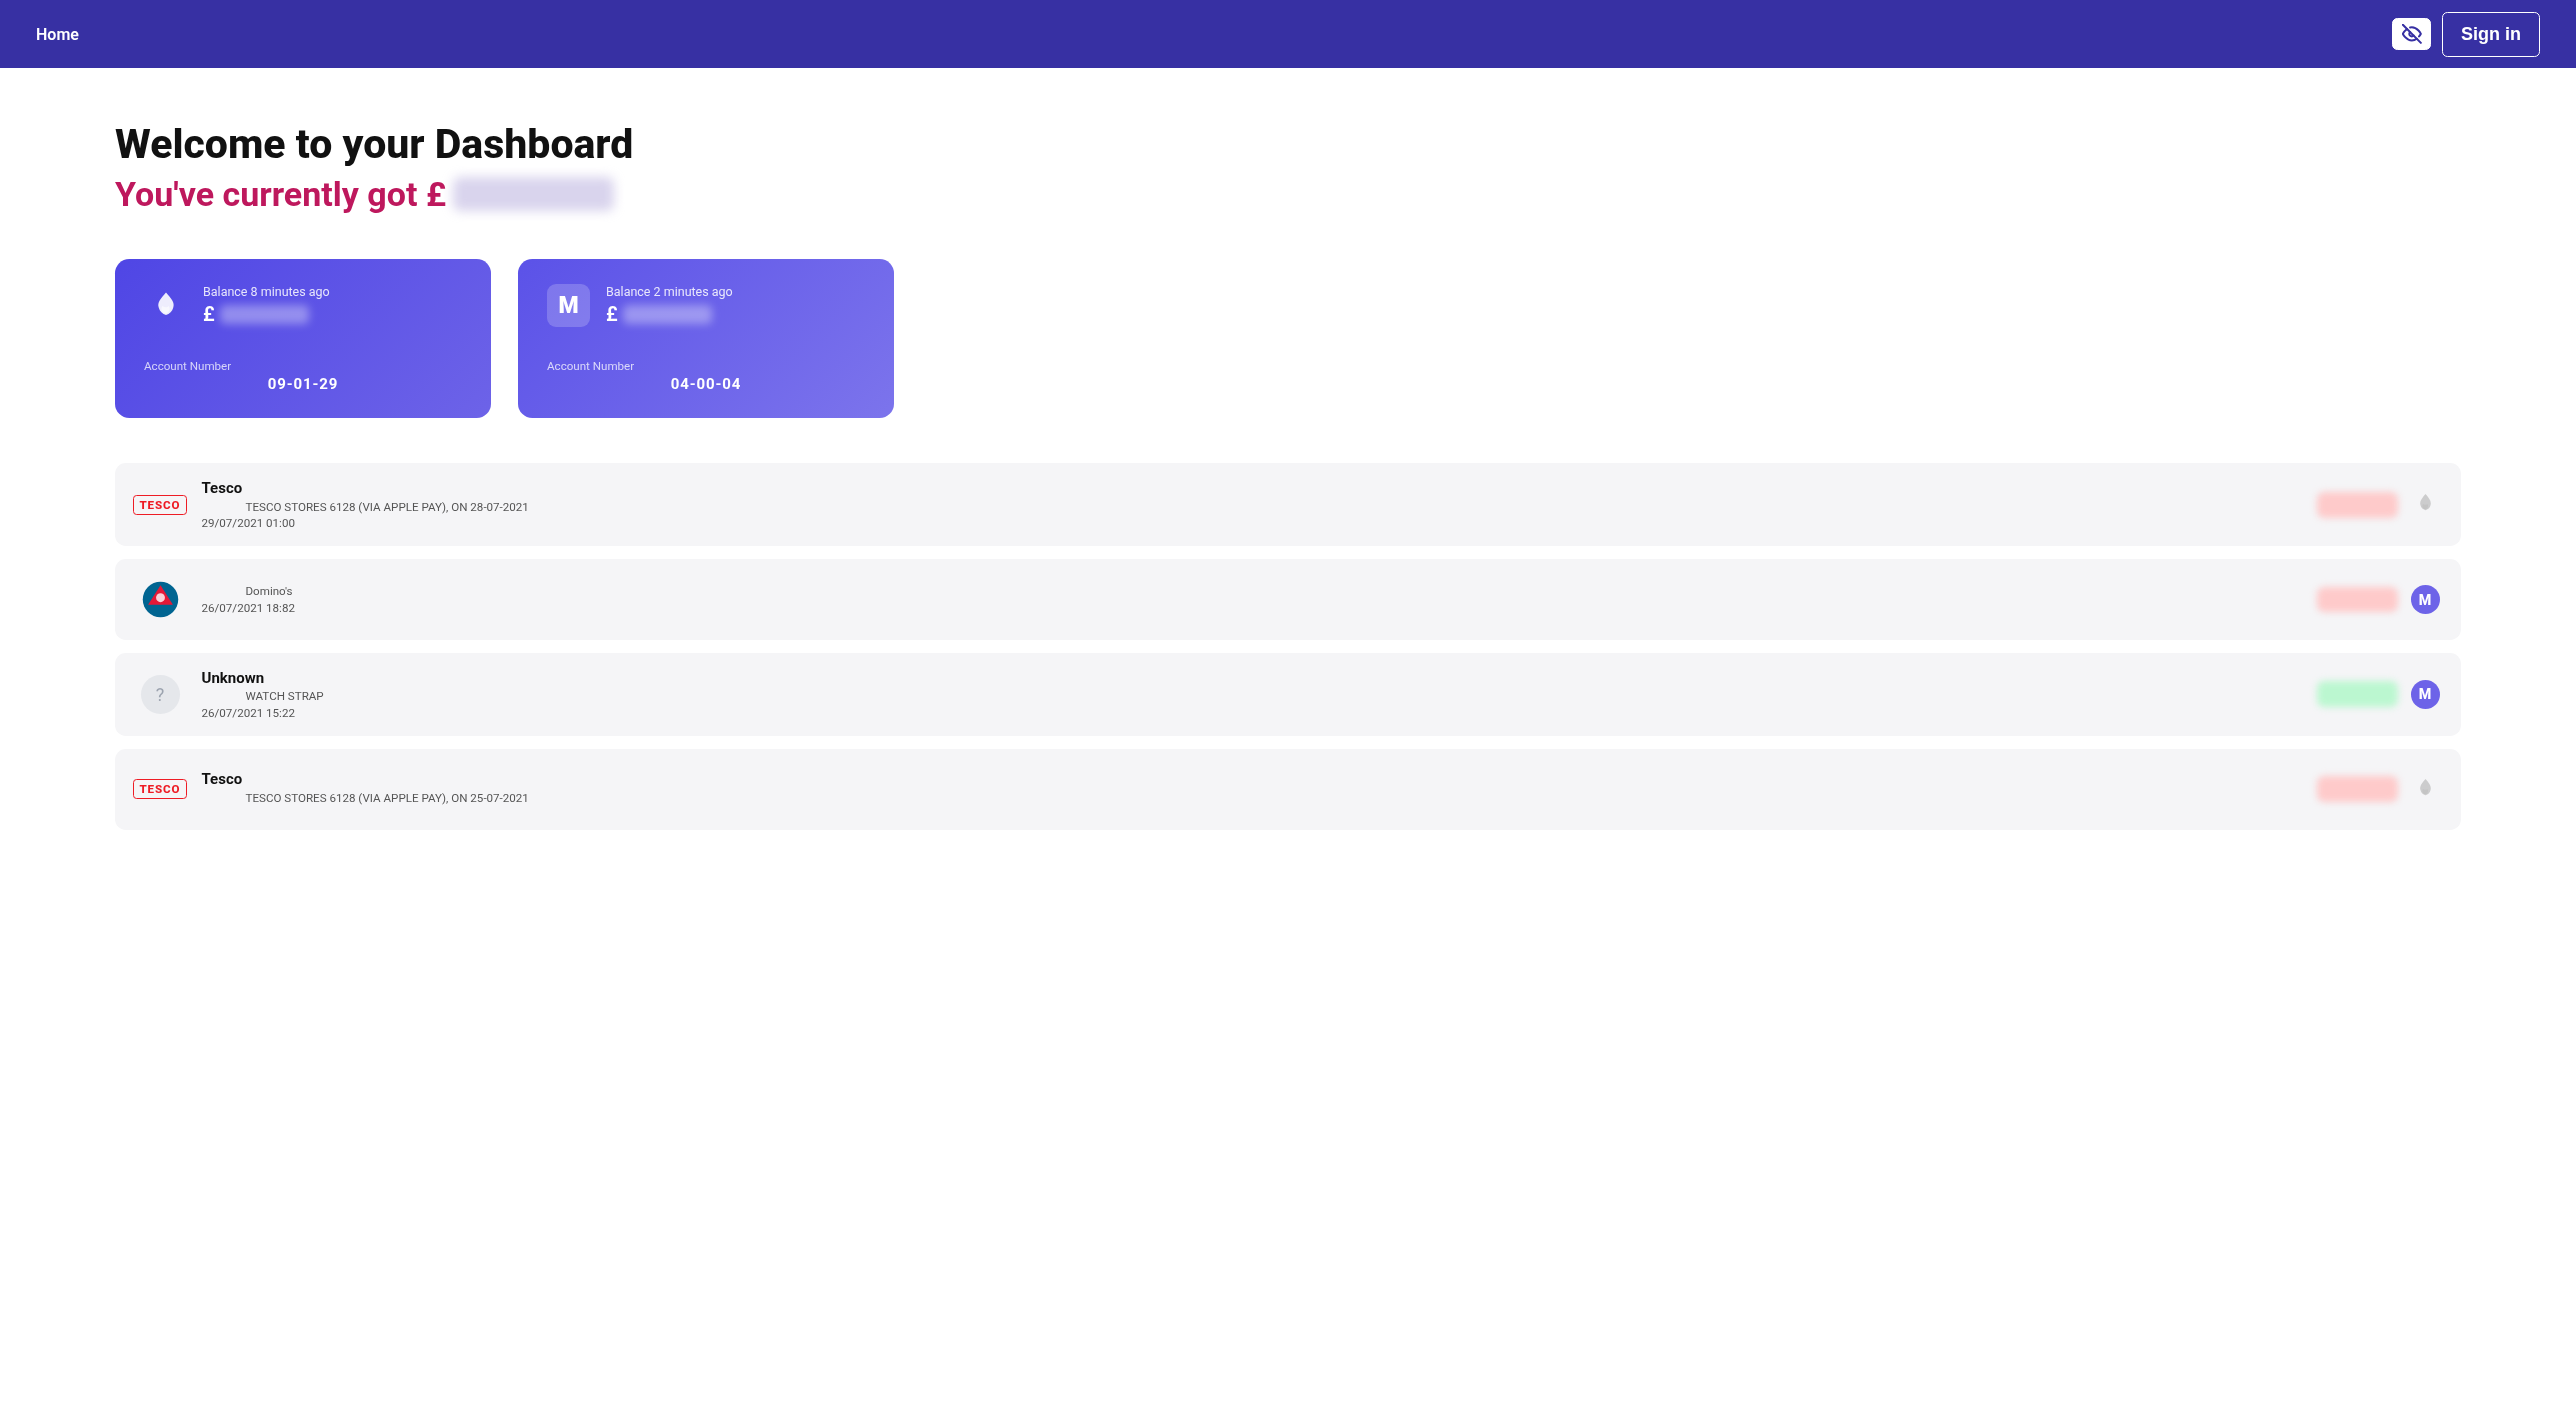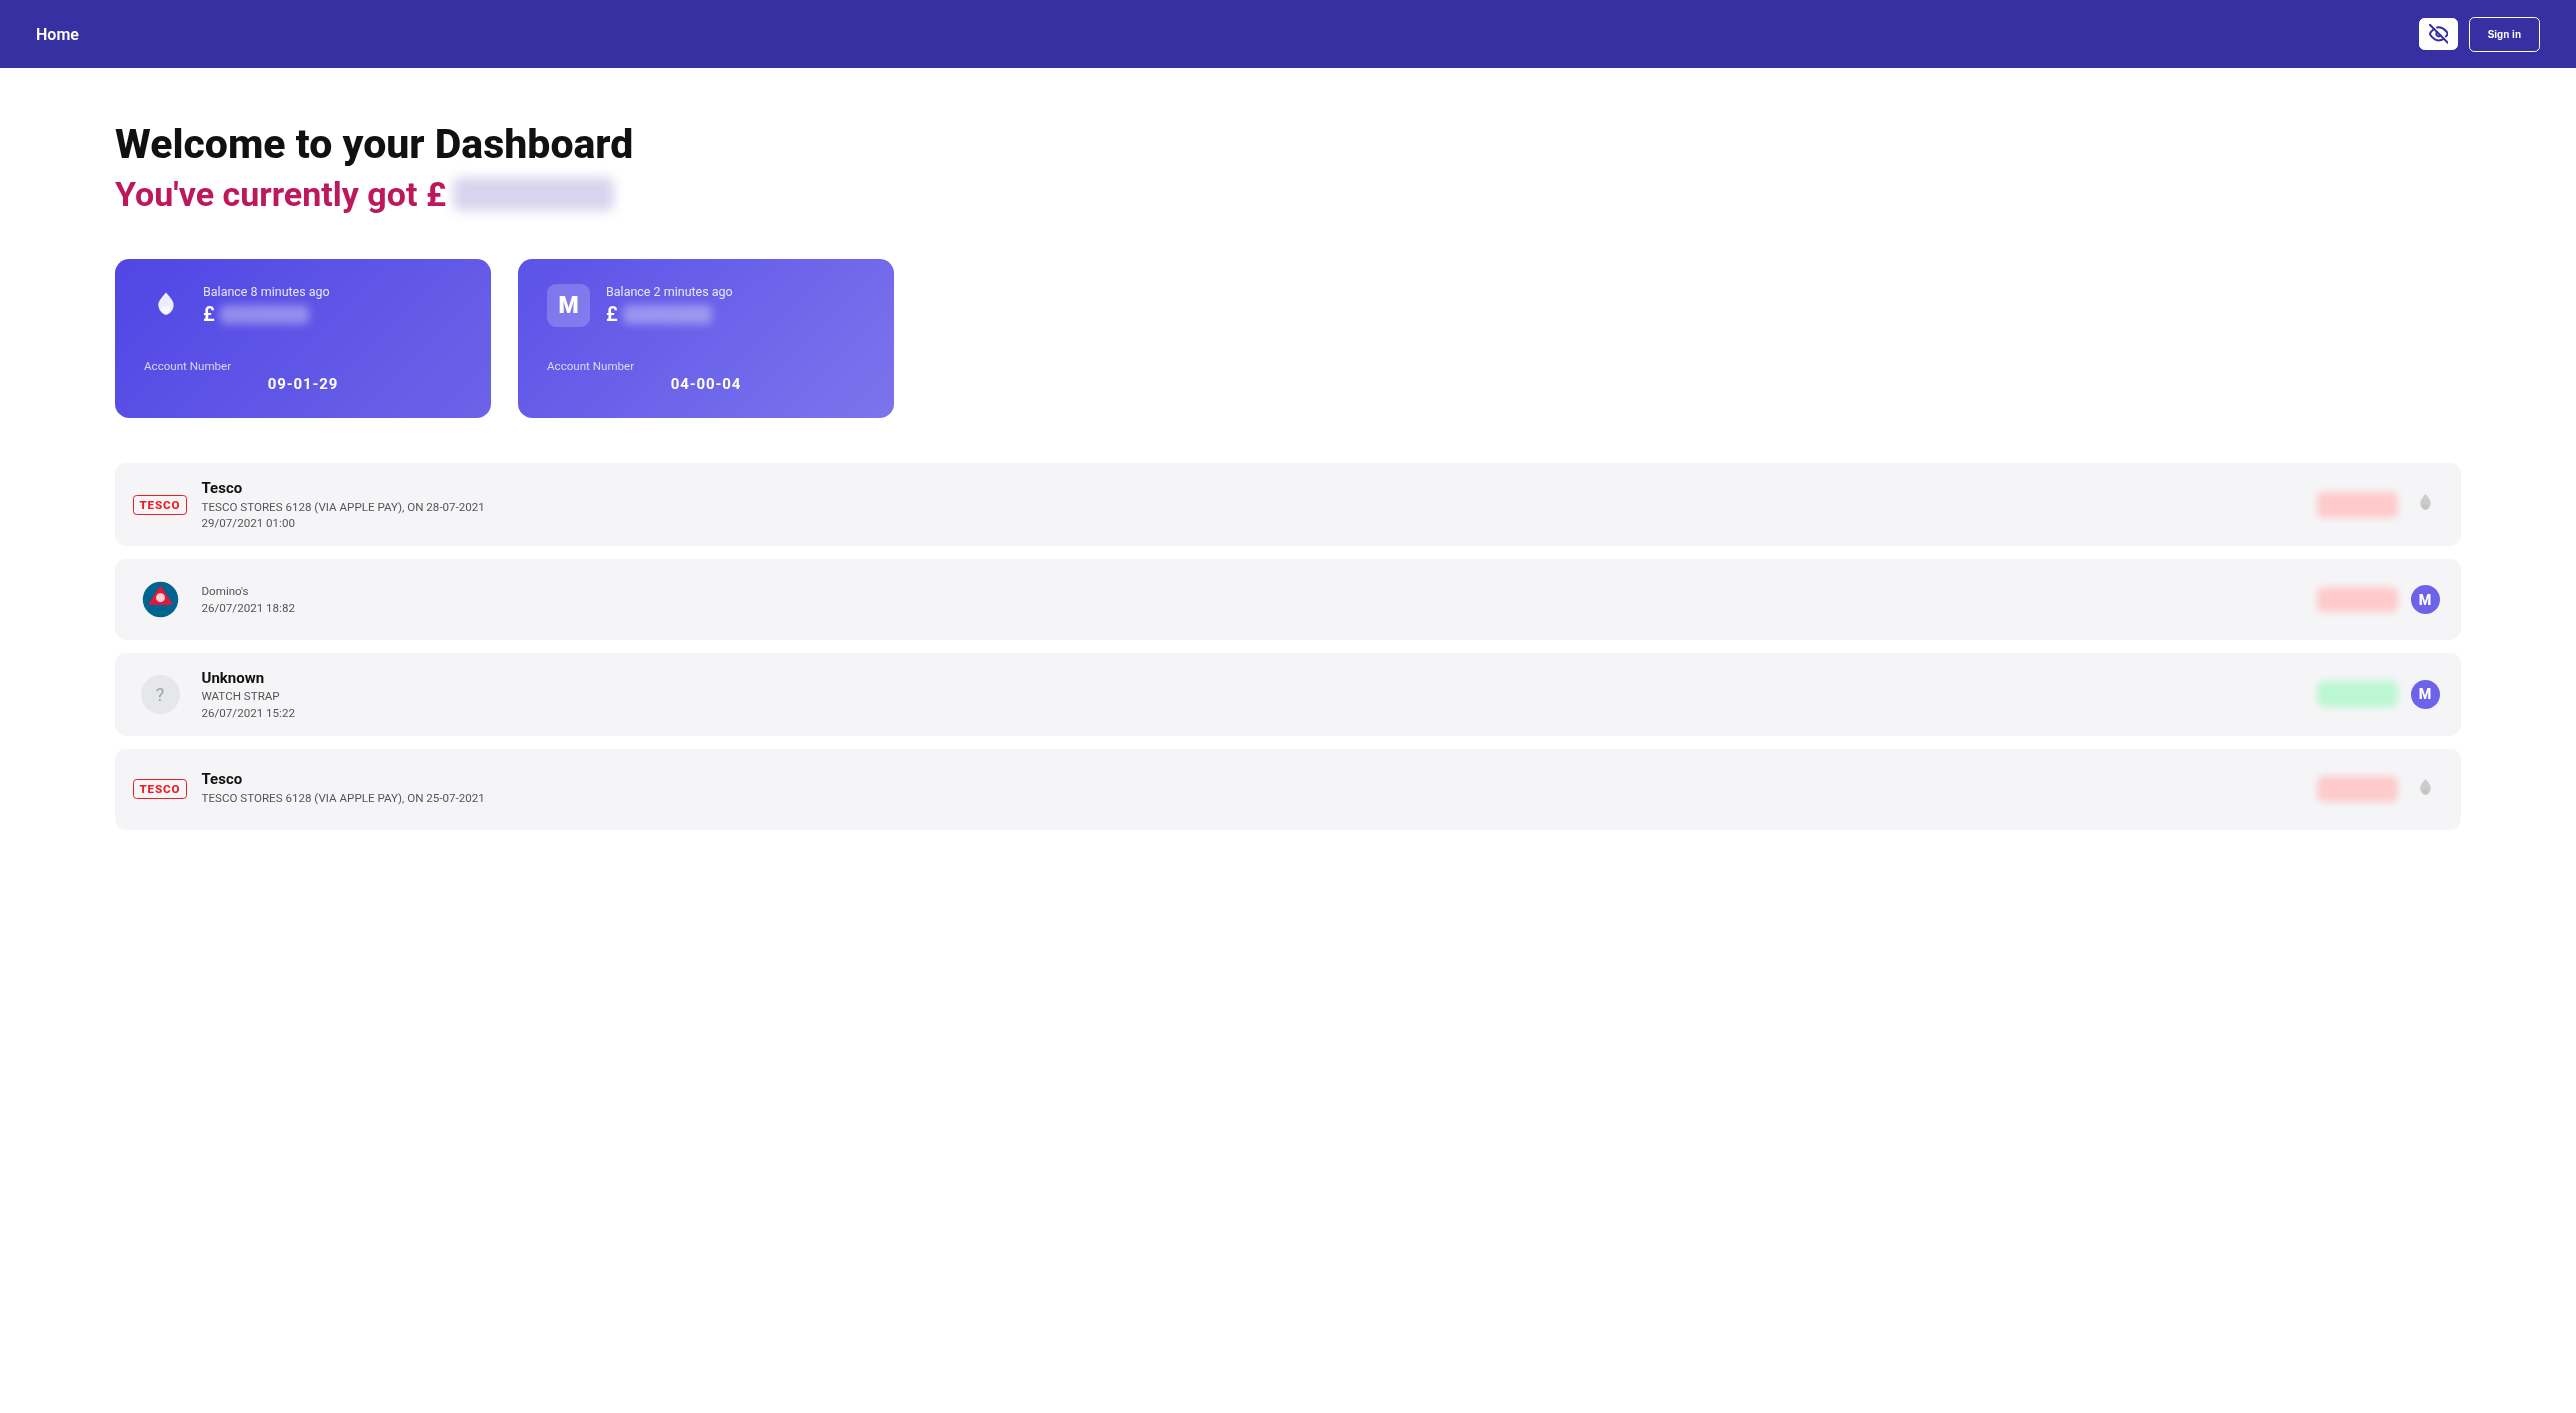--- a/index.html
+++ b/index.html
@@ -37,21 +37,21 @@
       display: flex;
       align-items: center;
       justify-content: center;
       cursor: pointer;
     }
     .btn-signin {
       background: transparent;
       border: 1.8px solid #ffffff;
       border-radius: 5.4px;
       color: #ffffff;
-      font-size: 10px;
+      font-size: 18px;
       font-weight: 600;
       padding: 11px 18px;
       cursor: pointer;
     }
 
     
     .main {
       padding: 54px 115px;
     }
 
@@ -190,20 +190,21 @@
       gap: 2.7px;
     }
     .tx-name {
       font-size: 15px;
       font-weight: 700;
       color: #111111;
     }
     .tx-description {
       font-size: 11.6px;
       color: #555555;
+      margin-left: 44px;
     }
     .tx-date {
       font-size: 11.6px;
       color: #555555;
     }
     .tx-right {
       display: flex;
       align-items: center;
       gap: 12.5px;
     }

